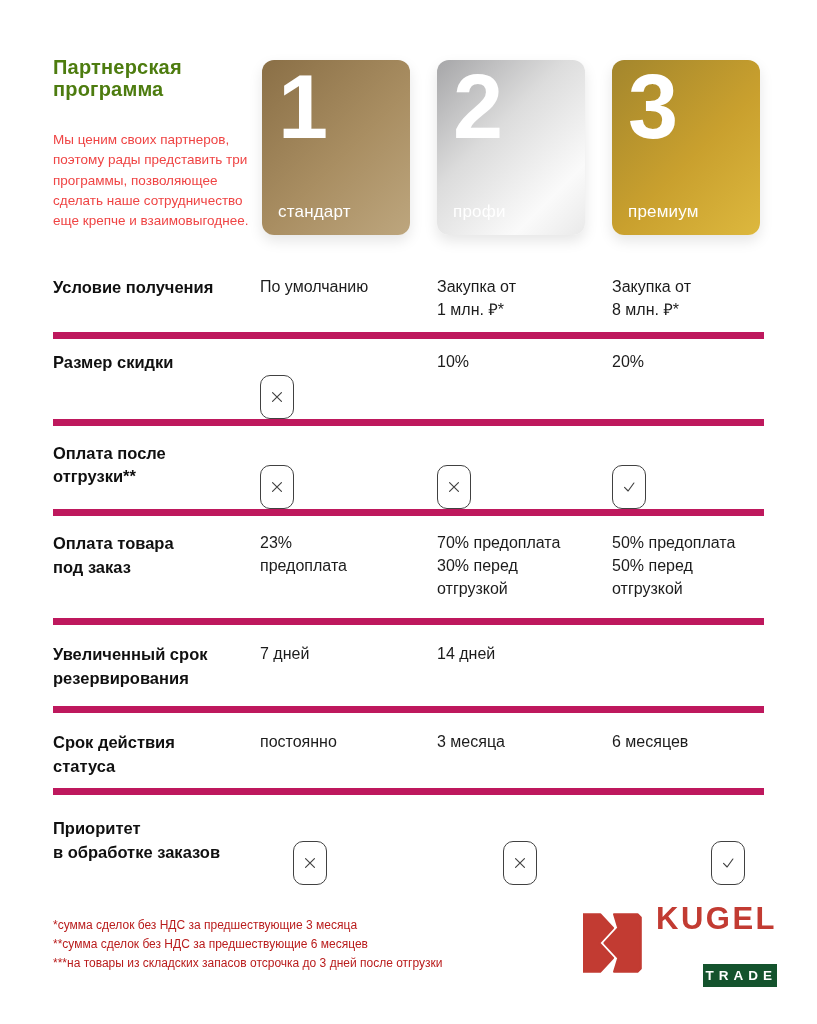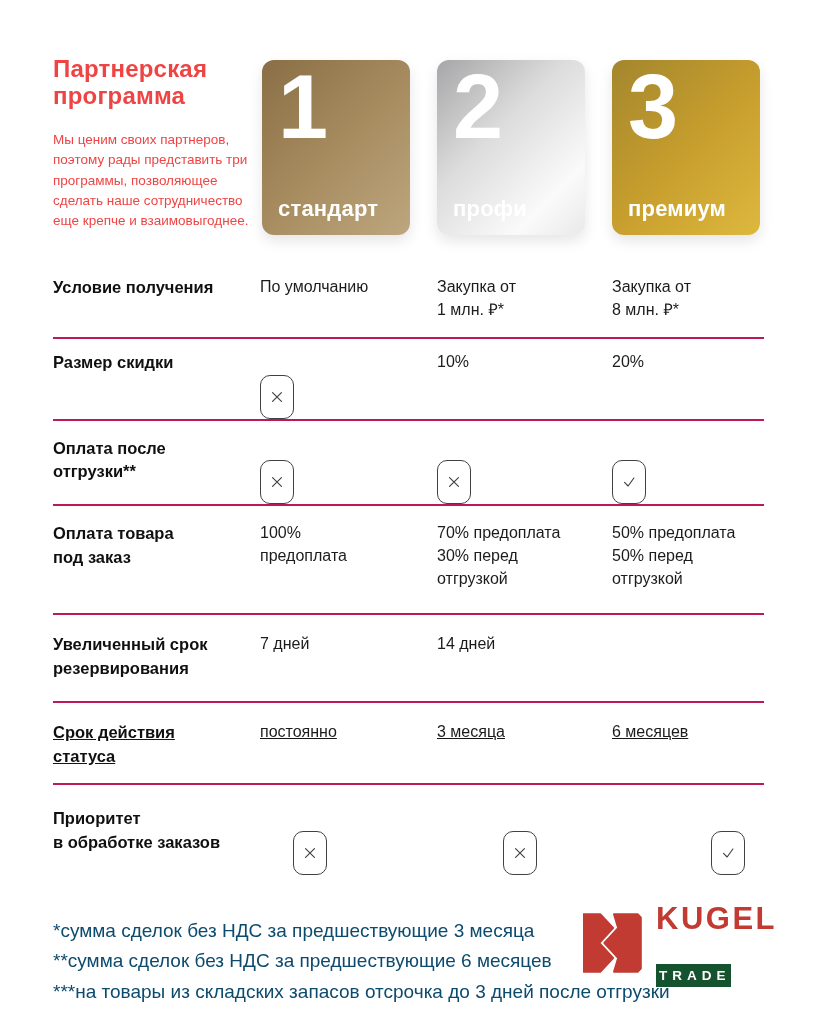--- a/index.html
+++ b/index.html
@@ -5,21 +5,21 @@
   * { margin:0; padding:0; box-sizing:border-box; }
   html,body { background:#ffffff; }
   .page {
     position:relative; width:817px; height:1024px; background:#ffffff;
     font-family:"Liberation Sans", sans-serif; color:#151515; overflow:hidden;
   }
 
   
   .page-title {
     position:absolute; left:53px; top:56px;
-    font-size:24px; font-weight:bold; line-height:1.12; color:#ef4444;
+    font-size:20px; font-weight:bold; line-height:1.12; color:#4d7c0f;
     white-space:pre-line; letter-spacing:0.2px;
   }
   .intro-text {
     position:absolute; left:53px; top:130px; width:215px;
     font-size:13.5px; line-height:1.5; color:#ef4444; white-space:pre-line;
   }
 
   
   .cards { position:absolute; left:262px; top:60px; display:flex; gap:27px; }
   .card {
@@ -28,57 +28,57 @@
   }
   .card-bronze { background:linear-gradient(135deg,#8a6f46 0%, #a98e62 55%, #bda67e 100%); }
   .card-silver { background:linear-gradient(135deg,#a6a6a8 0%, #dcdcdc 40%, #fafafa 78%, #e9e9e9 100%); }
   .card-gold   { background:linear-gradient(135deg,#a3862d 0%, #c9a02e 55%, #ddb83e 100%); }
   .card-number {
     position:absolute; left:16px; top:2px;
     font-size:90px; font-weight:bold; line-height:1.0;
   }
   .card-label {
     position:absolute; left:16px; bottom:13px;
-    font-size:22px; font-weight:bold; letter-spacing:0.2px;
+    font-size:17px; font-weight:normal; letter-spacing:0.2px;
   }
 
   
   .table { position:absolute; left:53px; top:270px; width:711px; }
   .trow {
     display:grid; grid-template-columns:207px 177px 175px 152px;
-    border-bottom:2px solid #be185d;
+    border-bottom:7px solid #be185d;
   }
   .trow.r1 { padding:6px 0 0;  min-height:69px; }
   .trow.r2 { padding:12px 0 0; min-height:64px; }
   .trow.r3 { padding:16px 0 0; min-height:85px; }
   .trow.r4 { padding:16px 0 4px; min-height:109px; }
   .trow.r5 { padding:18px 0 0; min-height:88px; }
-  .trow.r6 { padding:18px 0 0; min-height:82px;text-decoration:underline; }
+  .trow.r6 { padding:18px 0 0; min-height:82px; }
   .trow.r7 { padding:22px 0 0; min-height:100px; border-bottom:none;gap:33px; }
   .tlabel {
     font-weight:bold; font-size:16.5px; line-height:1.42; color:#101010;
     white-space:pre-line; padding-right:22px;
   }
   .tcell {
     font-size:16px; line-height:1.42; color:#1c1c1c;
     white-space:pre-line; padding-right:14px;
   }
   .checkbox {
     display:inline-flex; align-items:center; justify-content:center;
     width:34px; height:44px; border:1.4px solid #414141; border-radius:10px;
     margin-top:1px; background:#fff;
   }
 
   
   .footnotes {
     position:absolute; left:53px; top:916px;
-    font-size:19px; line-height:1.6; color:#0c4a6e; white-space:pre-line;
+    font-size:12px; line-height:1.6; color:#b91c1c; white-space:pre-line;
   }
   .logo { position:absolute; left:583px; top:903px; display:flex; align-items:center; gap:13px; }
-  .logo-text { display:flex; flex-direction:column; align-items:flex-start;gap:25px; }
+  .logo-text { display:flex; flex-direction:column; align-items:flex-end;gap:25px; }
   .logo-name {
     font-size:31px; font-weight:bold; color:#c23b32; letter-spacing:2.5px; line-height:1.0;
   }
   .logo-trade {
     margin-top:5px; background:#14532d; color:#ffffff; text-align:center;
     font-size:13.5px; font-weight:bold; letter-spacing:5px; padding:4px 0 4px 3px;
   }
 </style>
 </head>
 <body>
@@ -154,21 +154,21 @@
           <svg viewBox="0 0 18 18" width="16" height="16">
               <path d="M4 9.5 L8 13.5 L14.5 4.5" stroke="#414141" stroke-width="1.3" fill="none" stroke-linecap="round" stroke-linejoin="round"></path>
             </svg>
         </span>
       </div>
     </div>
 
     <div class="trow r4">
       <div class="tlabel">Оплата товара
 под заказ</div>
-      <div class="tcell">100%
+      <div class="tcell">23%
 предоплата</div>
       <div class="tcell">70% предоплата
 30% перед
 отгрузкой</div>
       <div class="tcell">50% предоплата
 50% перед
 отгрузкой</div>
     </div>
 
     <div class="trow r5">

